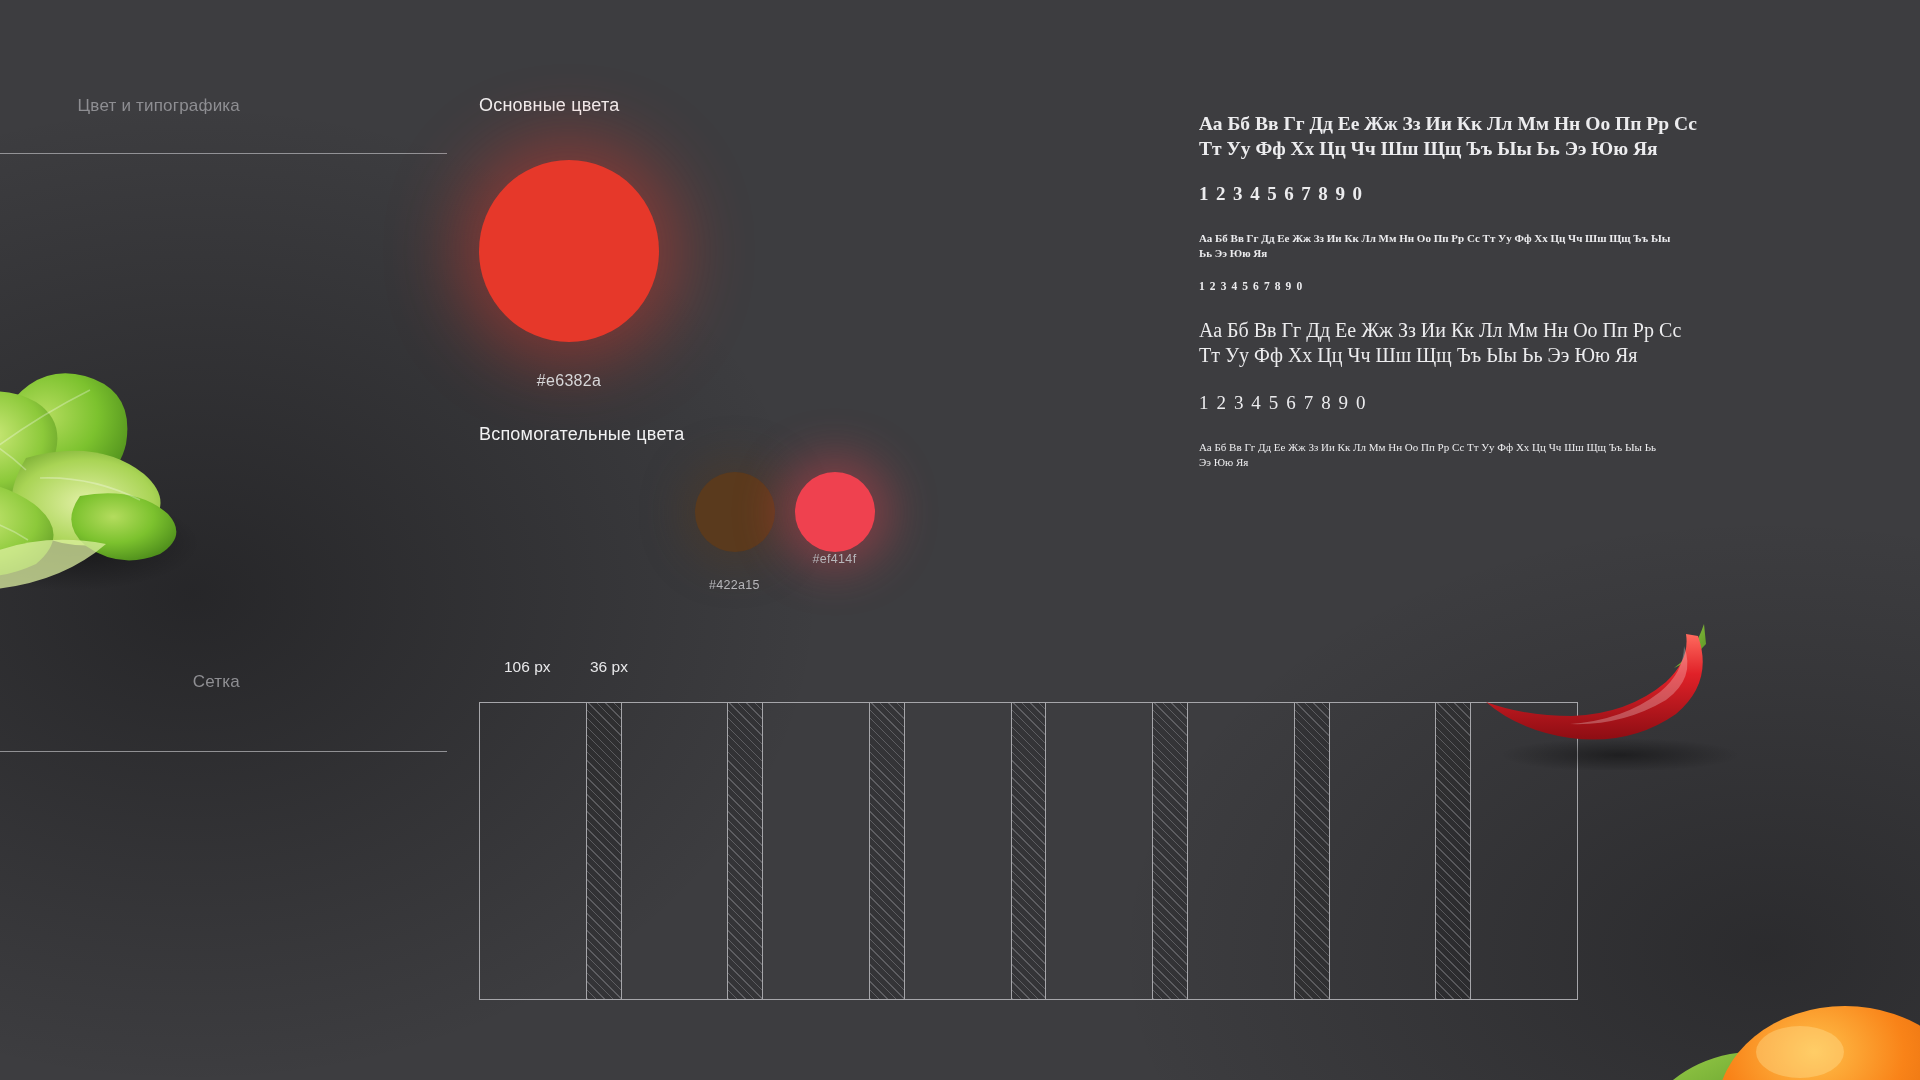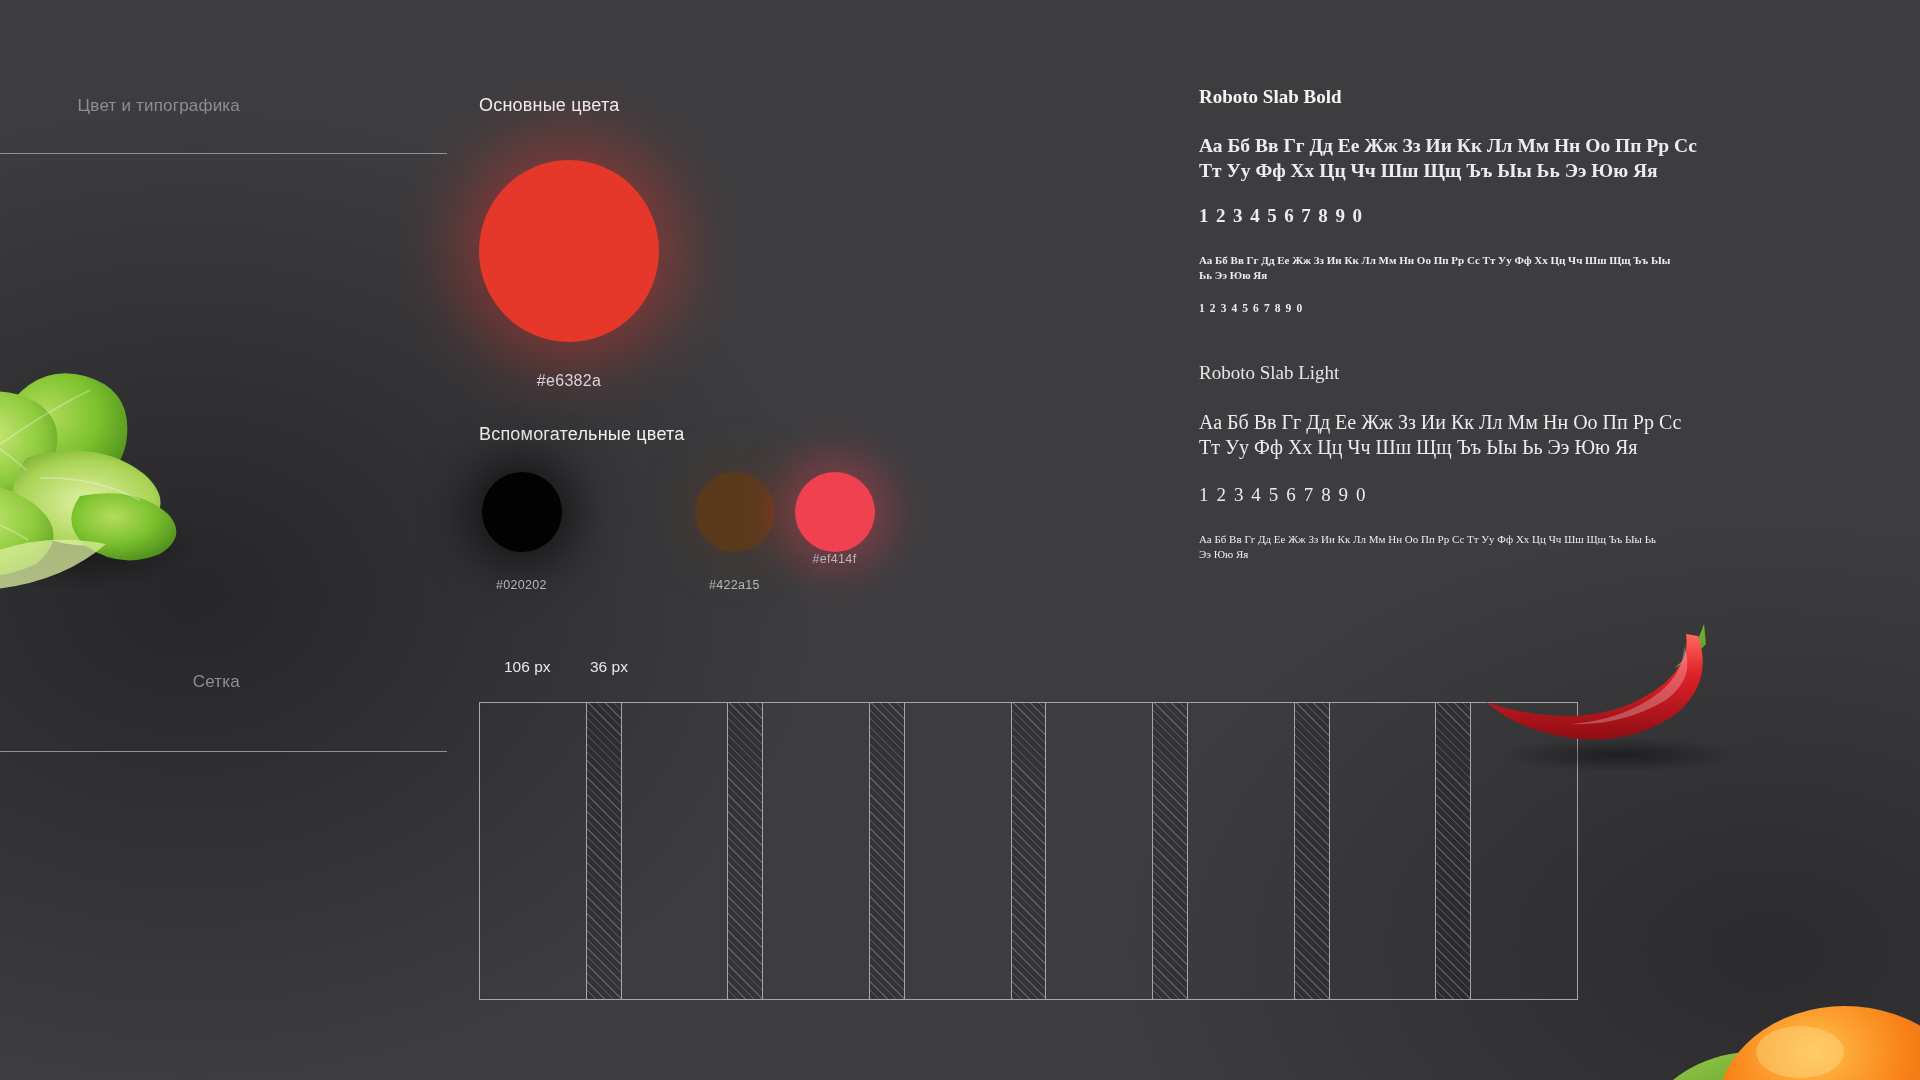--- a/index.html
+++ b/index.html
@@ -138,58 +138,49 @@
     <div style="display:flex; justify-content:center;">
       <div class="dot" style="width:182px; height:182px; background:#e6382a;
                   box-shadow:0 0 70px 22px rgba(230,56,42,0.42);"></div>
     </div>
     <div class="hex" style="margin-top:30px;">#e6382a</div>
   </div>
 
 
   <div class="sec-head" style="left:479px; top:424px;">Вспомогательные цвета</div>
 
-  <div class="swatch-wrap" style="left:459px; top:472px; width:125px;">
-    <div style="display:flex; justify-content:center;">
-      <div class="dot" style="width:80px; height:80px; background:#020202;
-                  box-shadow:0 0 46px 16px rgba(0,0,0,0.55);"></div>
-    </div>
-    <div class="hex small" style="margin-top:26px;">#020202</div>
-  </div>
 
 
   <div class="swatch-wrap" style="left:672px; top:472px; width:125px;">
     <div style="display:flex; justify-content:center;">
       <div class="dot" style="width:80px; height:80px; background:#5a3a1d;
                   box-shadow:0 0 40px 14px rgba(90,58,29,0.35);"></div>
     </div>
     <div class="hex small" style="margin-top:26px;">#422a15</div>
   </div>
 
   <div class="swatch-wrap" style="left:772px; top:472px; width:125px;">
     <div style="display:flex; justify-content:center;">
       <div class="dot" style="width:80px; height:80px; background:#ef414f;
                   box-shadow:0 0 46px 16px rgba(239,65,79,0.38);"></div>
     </div>
     <div class="hex small" style="">#ef414f</div>
   </div>
 
   <div class="type-pane">
 
-    <div class="type-title bold">Roboto Slab Bold</div>
 
     <div class="spec b spec-lg" style="margin-top:26px;">Аа Бб Вв Гг Дд Ее Жж Зз Ии Кк Лл Мм Нн Оо Пп Рр Сс Тт Уу Фф Хх Цц Чч Шш Щщ Ъъ Ыы Ьь Ээ Юю Яя</div>
 
     <div class="spec b spec-num-lg" style="margin-top:22px;">1 2 3 4 5 6 7 8 9 0</div>
 
     <div class="spec b spec-sm" style="margin-top:26px; width:478px;">Аа Бб Вв Гг Дд Ее Жж Зз Ии Кк Лл Мм Нн Оо Пп Рр Сс Тт Уу Фф Хх Цц Чч Шш Щщ Ъъ Ыы Ьь Ээ Юю Яя</div>
 
     <div class="spec b spec-num-sm" style="margin-top:20px;">1 2 3 4 5 6 7 8 9 0</div>
 
-    <div class="type-title light" style="margin-top:48px;">Roboto Slab Light</div>
 
     <div class="spec l spec-lt" style="margin-top:26px;">Аа Бб Вв Гг Дд Ее Жж Зз Ии Кк Лл Мм Нн Оо Пп Рр Сс Тт Уу Фф Хх Цц Чч Шш Щщ Ъъ Ыы Ьь Ээ Юю Яя</div>
 
     <div class="spec l spec-lt-num" style="margin-top:24px;">1 2 3 4 5 6 7 8 9 0</div>
 
     <div class="spec l spec-lt-sm" style="margin-top:26px; width:460px;">Аа Бб Вв Гг Дд Ее Жж Зз Ии Кк Лл Мм Нн Оо Пп Рр Сс Тт Уу Фф Хх Цц Чч Шш Щщ Ъъ Ыы Ьь Ээ Юю Яя</div>
   </div>
 
   <div class="grid-measure" style="left:504px; top:658px;">106 px</div>
   <div class="grid-measure" style="left:590px; top:658px;">36 px</div>

